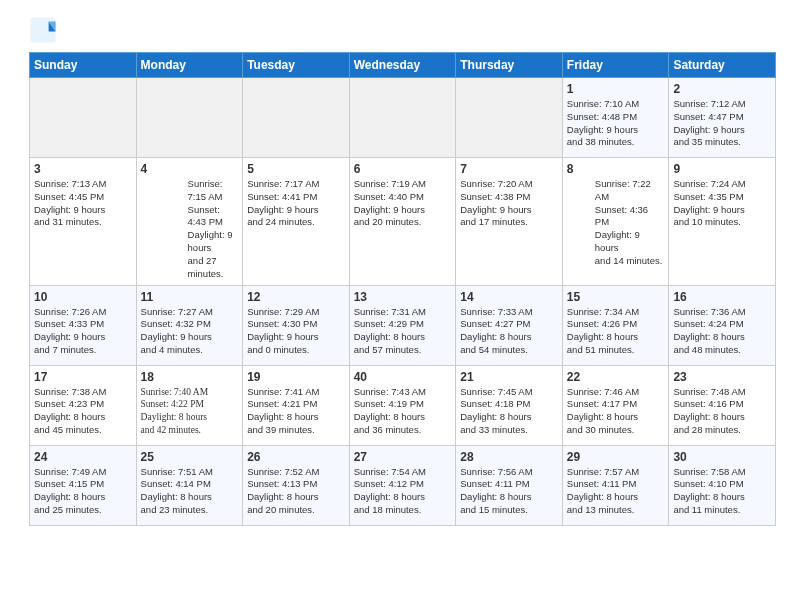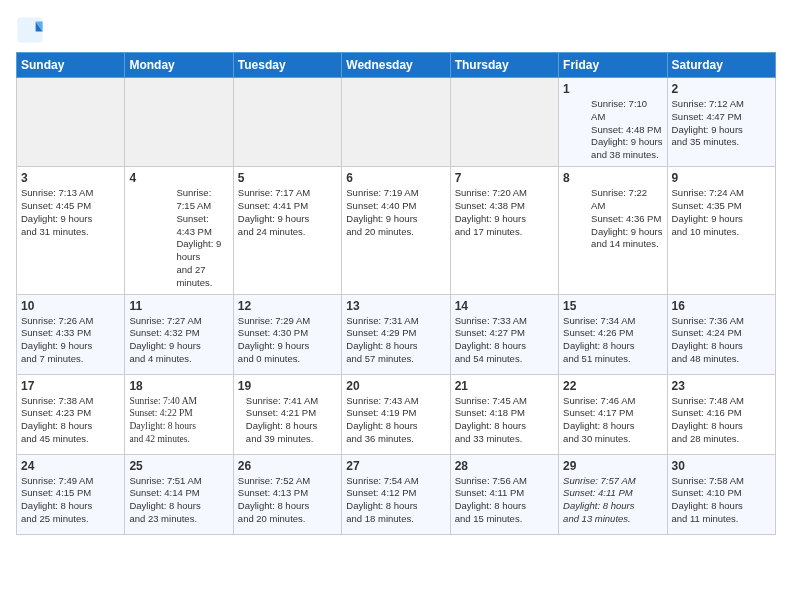--- a/index.html
+++ b/index.html
@@ -5,21 +5,21 @@
     * { margin: 0; padding: 0; box-sizing: border-box; }
     body {
       font-family: Arial, sans-serif;
       background: #fff;
       width: 792px;
       min-height: 612px;
       overflow: hidden;
     }
     .container {
       width: 792px;
-      padding: 16px 16px 10px 16px;
+      padding: 16px 16px 10px 29px;
     }
     .header-row {
       display: flex;
       align-items: flex-start;
       justify-content: space-between;
       margin-bottom: 8px;
     }
     .logo {
       display: flex;
       align-items: center;
@@ -128,21 +128,21 @@
     </thead>
     <tbody id="calendar-body">
     <tr>
           <td class="empty"></td>
           <td class="empty"></td>
           <td class="empty"></td>
           <td class="empty"></td>
           <td class="empty"></td>
           <td>
             <span class="day-num">1</span>
-            <div class="day-info" style="white-space: pre-line; margin-left: 28px;">Sunrise: 7:10 AM
+            <div class="day-info" style="white-space: pre-line;">Sunrise: 7:10 AM
 Sunset: 4:48 PM
 Daylight: 9 hours
 and 38 minutes.</div>
           </td>
           <td>
             <span class="day-num">2</span>
             <div class="day-info" style="white-space: pre-line;">Sunrise: 7:12 AM
 Sunset: 4:47 PM
 Daylight: 9 hours
 and 35 minutes.</div>
@@ -260,27 +260,27 @@
           </td>
           <td>
             <span class="day-num">18</span>
             <div class="day-info" style="white-space: pre-line; font-family: Liberation Serif, serif;">Sunrise: 7:40 AM
 Sunset: 4:22 PM
 Daylight: 8 hours
 and 42 minutes.</div>
           </td>
           <td>
             <span class="day-num">19</span>
-            <div class="day-info" style="white-space: pre-line; margin-left: 8px;">Sunrise: 7:41 AM
+            <div class="day-info" style="white-space: pre-line;">Sunrise: 7:41 AM
 Sunset: 4:21 PM
 Daylight: 8 hours
 and 39 minutes.</div>
           </td>
           <td>
-            <span class="day-num">20</span>
+            <span class="day-num">40</span>
             <div class="day-info" style="white-space: pre-line;">Sunrise: 7:43 AM
 Sunset: 4:19 PM
 Daylight: 8 hours
 and 36 minutes.</div>
           </td>
           <td>
             <span class="day-num">21</span>
             <div class="day-info" style="white-space: pre-line;">Sunrise: 7:45 AM
 Sunset: 4:18 PM
 Daylight: 8 hours
@@ -332,21 +332,21 @@
           </td>
           <td>
             <span class="day-num">28</span>
             <div class="day-info" style="white-space: pre-line;">Sunrise: 7:56 AM
 Sunset: 4:11 PM
 Daylight: 8 hours
 and 15 minutes.</div>
           </td>
           <td>
             <span class="day-num">29</span>
-            <div class="day-info" style="white-space: pre-line; font-style: italic;">Sunrise: 7:57 AM
+            <div class="day-info" style="white-space: pre-line;">Sunrise: 7:57 AM
 Sunset: 4:11 PM
 Daylight: 8 hours
 and 13 minutes.</div>
           </td>
           <td>
             <span class="day-num">30</span>
             <div class="day-info" style="white-space: pre-line;">Sunrise: 7:58 AM
 Sunset: 4:10 PM
 Daylight: 8 hours
 and 11 minutes.</div>

